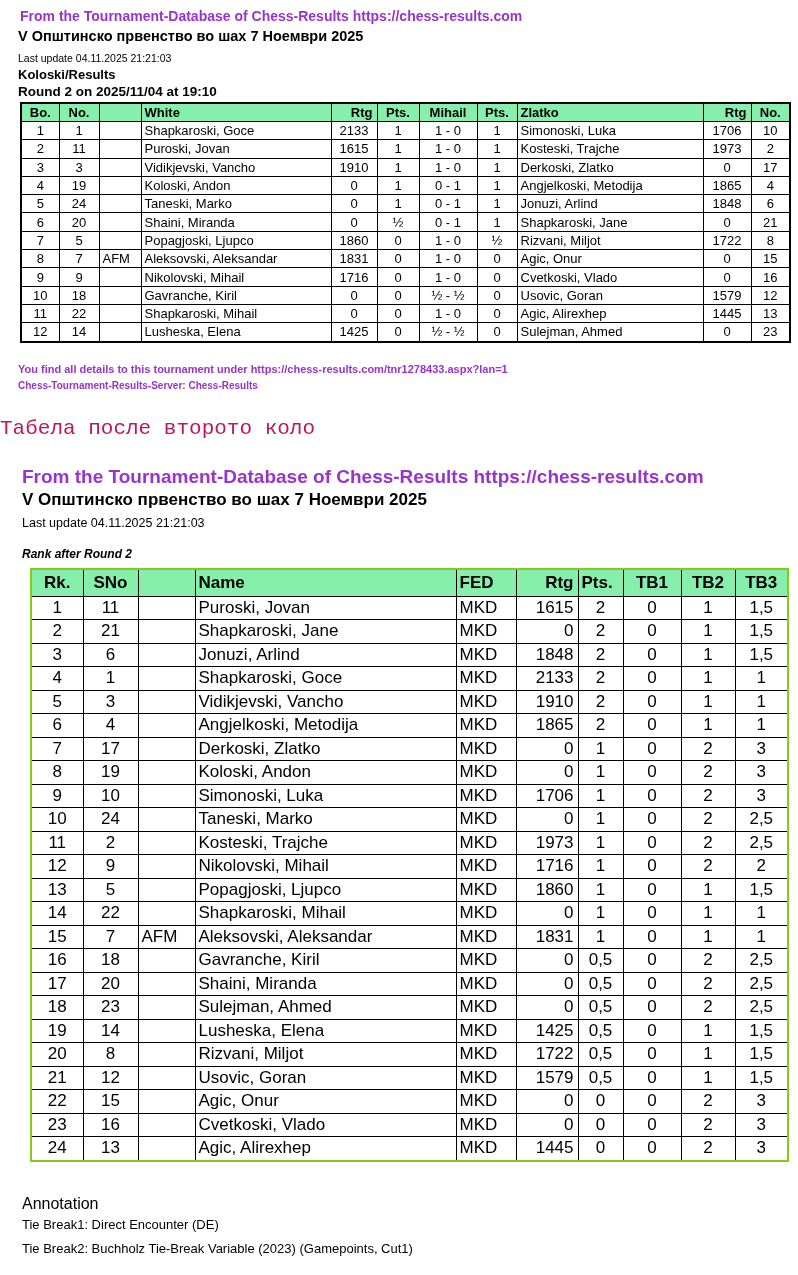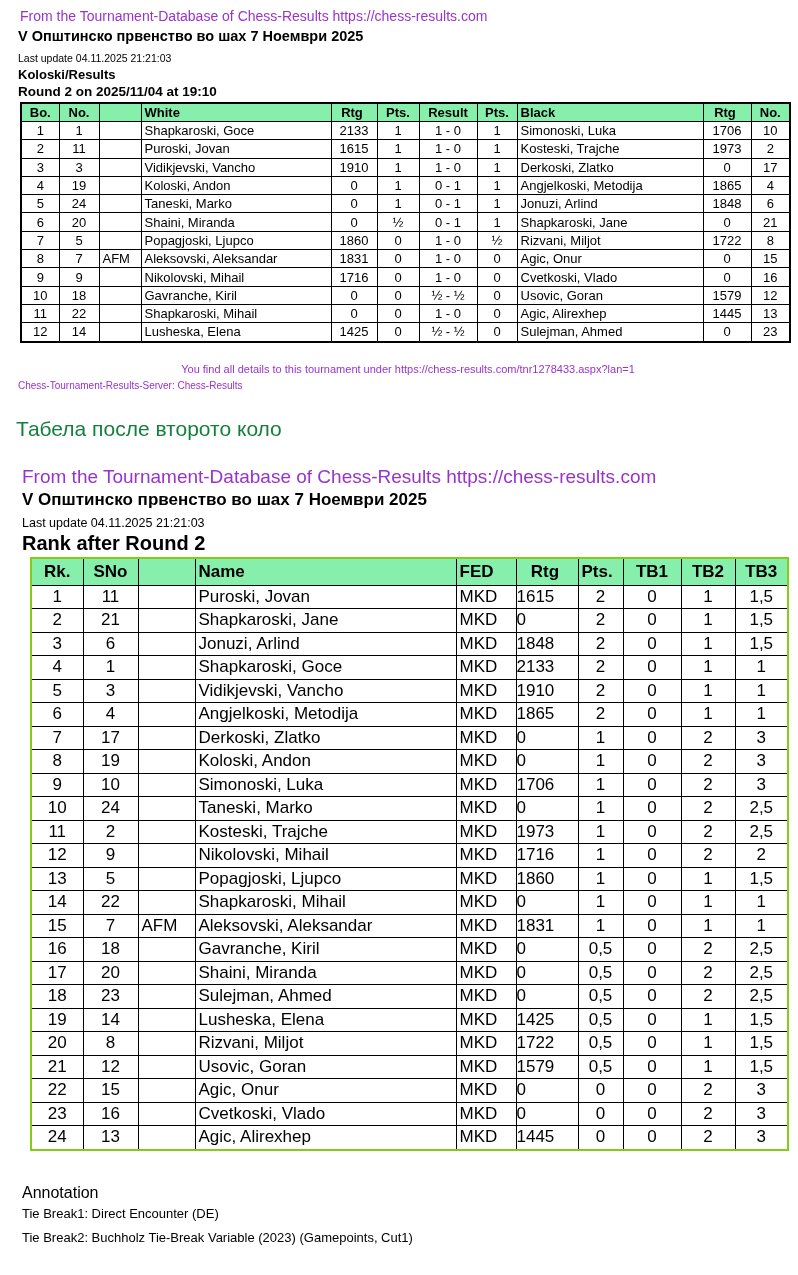--- a/index.html
+++ b/index.html
@@ -1,45 +1,45 @@
 <!DOCTYPE html>
 <html><head>
 <meta charset="utf-8">
 <style>
   html,body{margin:0;padding:0;background:#fff;}
   body{width:798px;height:1275px;overflow:hidden;color:#000;
        font-family:"Liberation Sans",sans-serif;-webkit-font-smoothing:antialiased;}
   .sec{padding-left:18px;}
-  .purple{color:#9933CC;font-weight:normal;}
+  .purple{color:#9933CC;font-weight:bold;}
   .src1{font-size:14px;line-height:17px;margin:8px 0 0 2px;}
   .title1{font-size:14.5px;line-height:18px;margin:2px 0 0 0;font-weight:bold;}
   .update1{font-size:10.5px;line-height:13px;margin-top:7px;}
   .sub1{font-size:13px;line-height:15px;margin-top:2px;font-weight:bold;}
   .round1{font-size:13.5px;line-height:16px;margin-top:2px;font-weight:bold;}
   table{border-collapse:collapse;table-layout:fixed;}
   th,td{border:1px solid #000;overflow:hidden;white-space:nowrap;padding:0;}
   thead th{background:#86efac;font-weight:bold;}
   .t1{width:769px;margin:2px 0 0 2px;border:2px solid #000;font-size:13px;}
   .t1 thead th{height:17px;font-size:13px;}
   .t1 td{height:17.3px;}
   .t2{width:757px;margin:4px 0 0 8px;border:2px solid #84cc16;font-size:17px;}
   .t2 thead th{height:26px;font-size:17px;}
   .t2 td{height:22.5px;}
   .al-l{text-align:left;padding-left:3px;}
   .al-c{text-align:center;}
-  .al-r{padding-right:4px;}
-  .details1{font-size:11px;line-height:13px;margin-top:20px;text-align:center;}
+  .al-r{text-align:right;padding-right:4px;}
+  .details1{font-size:11px;line-height:13px;margin-top:20px;}
   .server1{font-size:10px;line-height:17px;margin-top:1px;}
-  .caption{font-family:Liberation Sans, sans-serif;font-size:21px;line-height:26px;
-           margin:22px 0 0 16px;color:#15803d;}
+  .caption{font-family:Liberation Mono, monospace;font-size:21px;line-height:26px;
+           margin:22px 0 0 0;color:#be185d;}
   .sec2{padding-left:22px;}
   .src2{font-size:19px;line-height:22px;margin:24px 0 0 0;}
   .title2{font-size:17px;line-height:21px;margin-top:1px;font-weight:bold;}
   .update2{font-size:12.5px;line-height:15px;margin-top:6px;}
-  .sub2{font-size:20px;line-height:19px;margin-top:3px;font-weight:bold;}
+  .sub2{font-size:12px;line-height:19px;margin-top:14px;font-weight:bold;font-style:italic;}
   .annot-title{font-size:16px;line-height:19px;margin-top:32px;font-weight:normal;}
   .annot-line{font-size:13px;line-height:24px;}
 </style>
 </head>
 <body>
 
 <div class="sec">
   <div class="purple src1">From the Tournament-Database of Chess-Results https://chess-results.com</div>
   <div class="title1">V Општинско првенство во шах 7 Ноември 2025</div>
   <div class="update1">Last update 04.11.2025 21:21:03</div>
@@ -61,23 +61,23 @@
         <col style="width:39px">
     </colgroup>
     <thead>
       <tr>
         <th class="al-c">Bo.</th>
         <th class="al-c">No.</th>
         <th class="al-c"></th>
         <th class="al-l">White</th>
         <th class="al-r">Rtg</th>
         <th class="al-c">Pts.</th>
-        <th class="al-c">Result</th>
+        <th class="al-c">Mihail</th>
         <th class="al-c">Pts.</th>
-        <th class="al-l">Black</th>
+        <th class="al-l">Zlatko</th>
         <th class="al-r">Rtg</th>
         <th class="al-c">No.</th>
       </tr>
     </thead>
     <tbody>
         <tr>
           <td class="al-c">1</td>
           <td class="al-c">1</td>
           <td class="al-l"></td>
           <td class="al-l">Shapkaroski, Goce</td>

